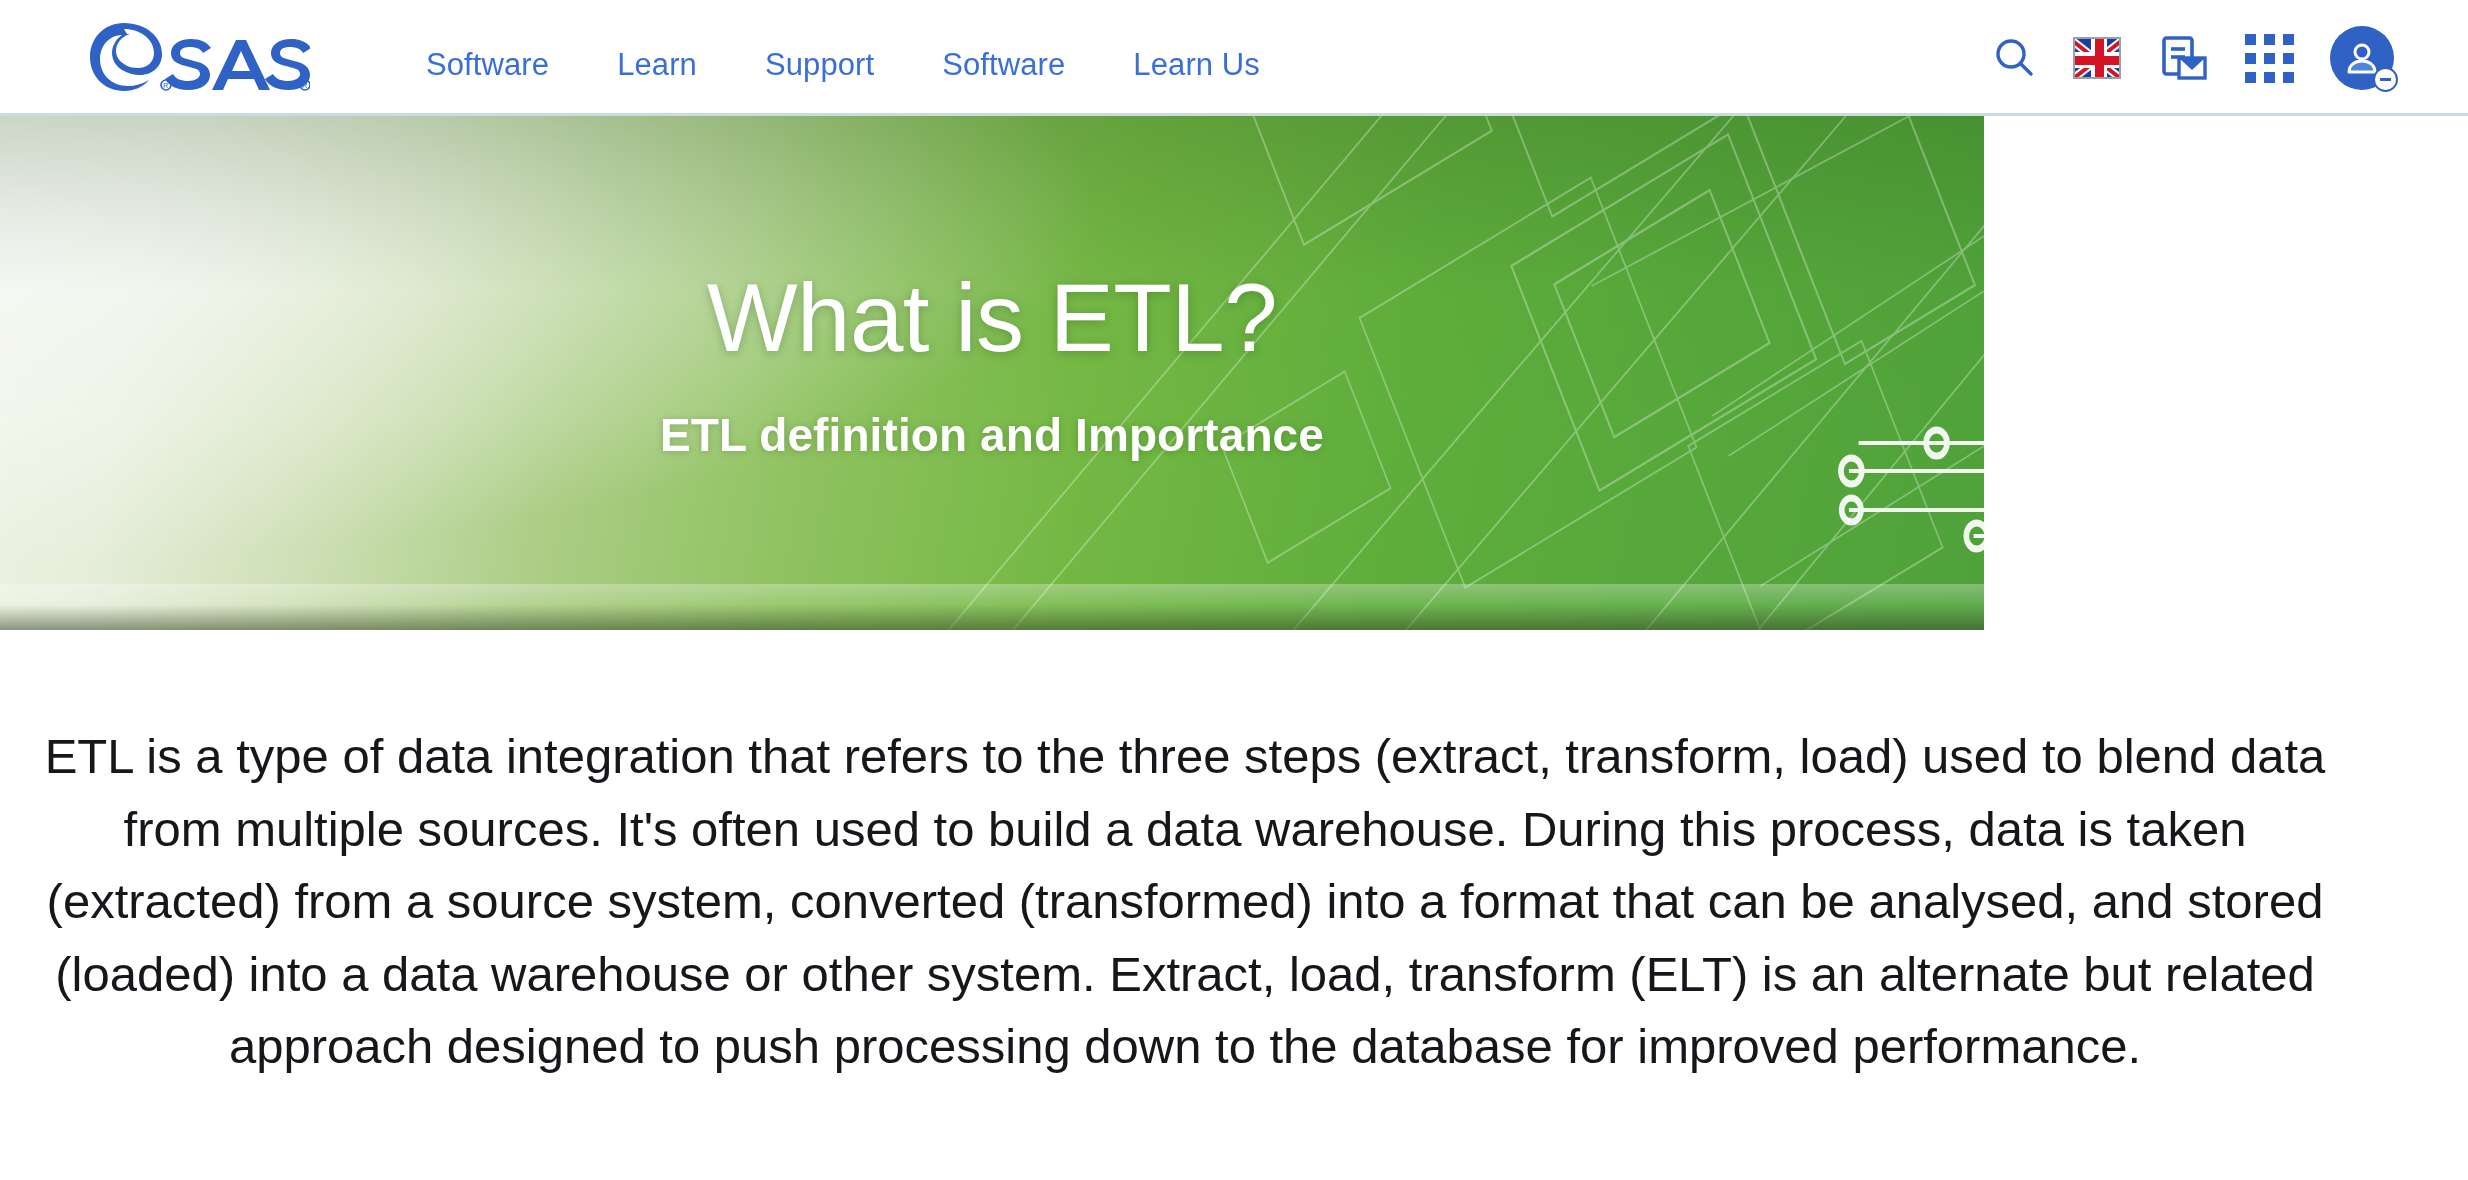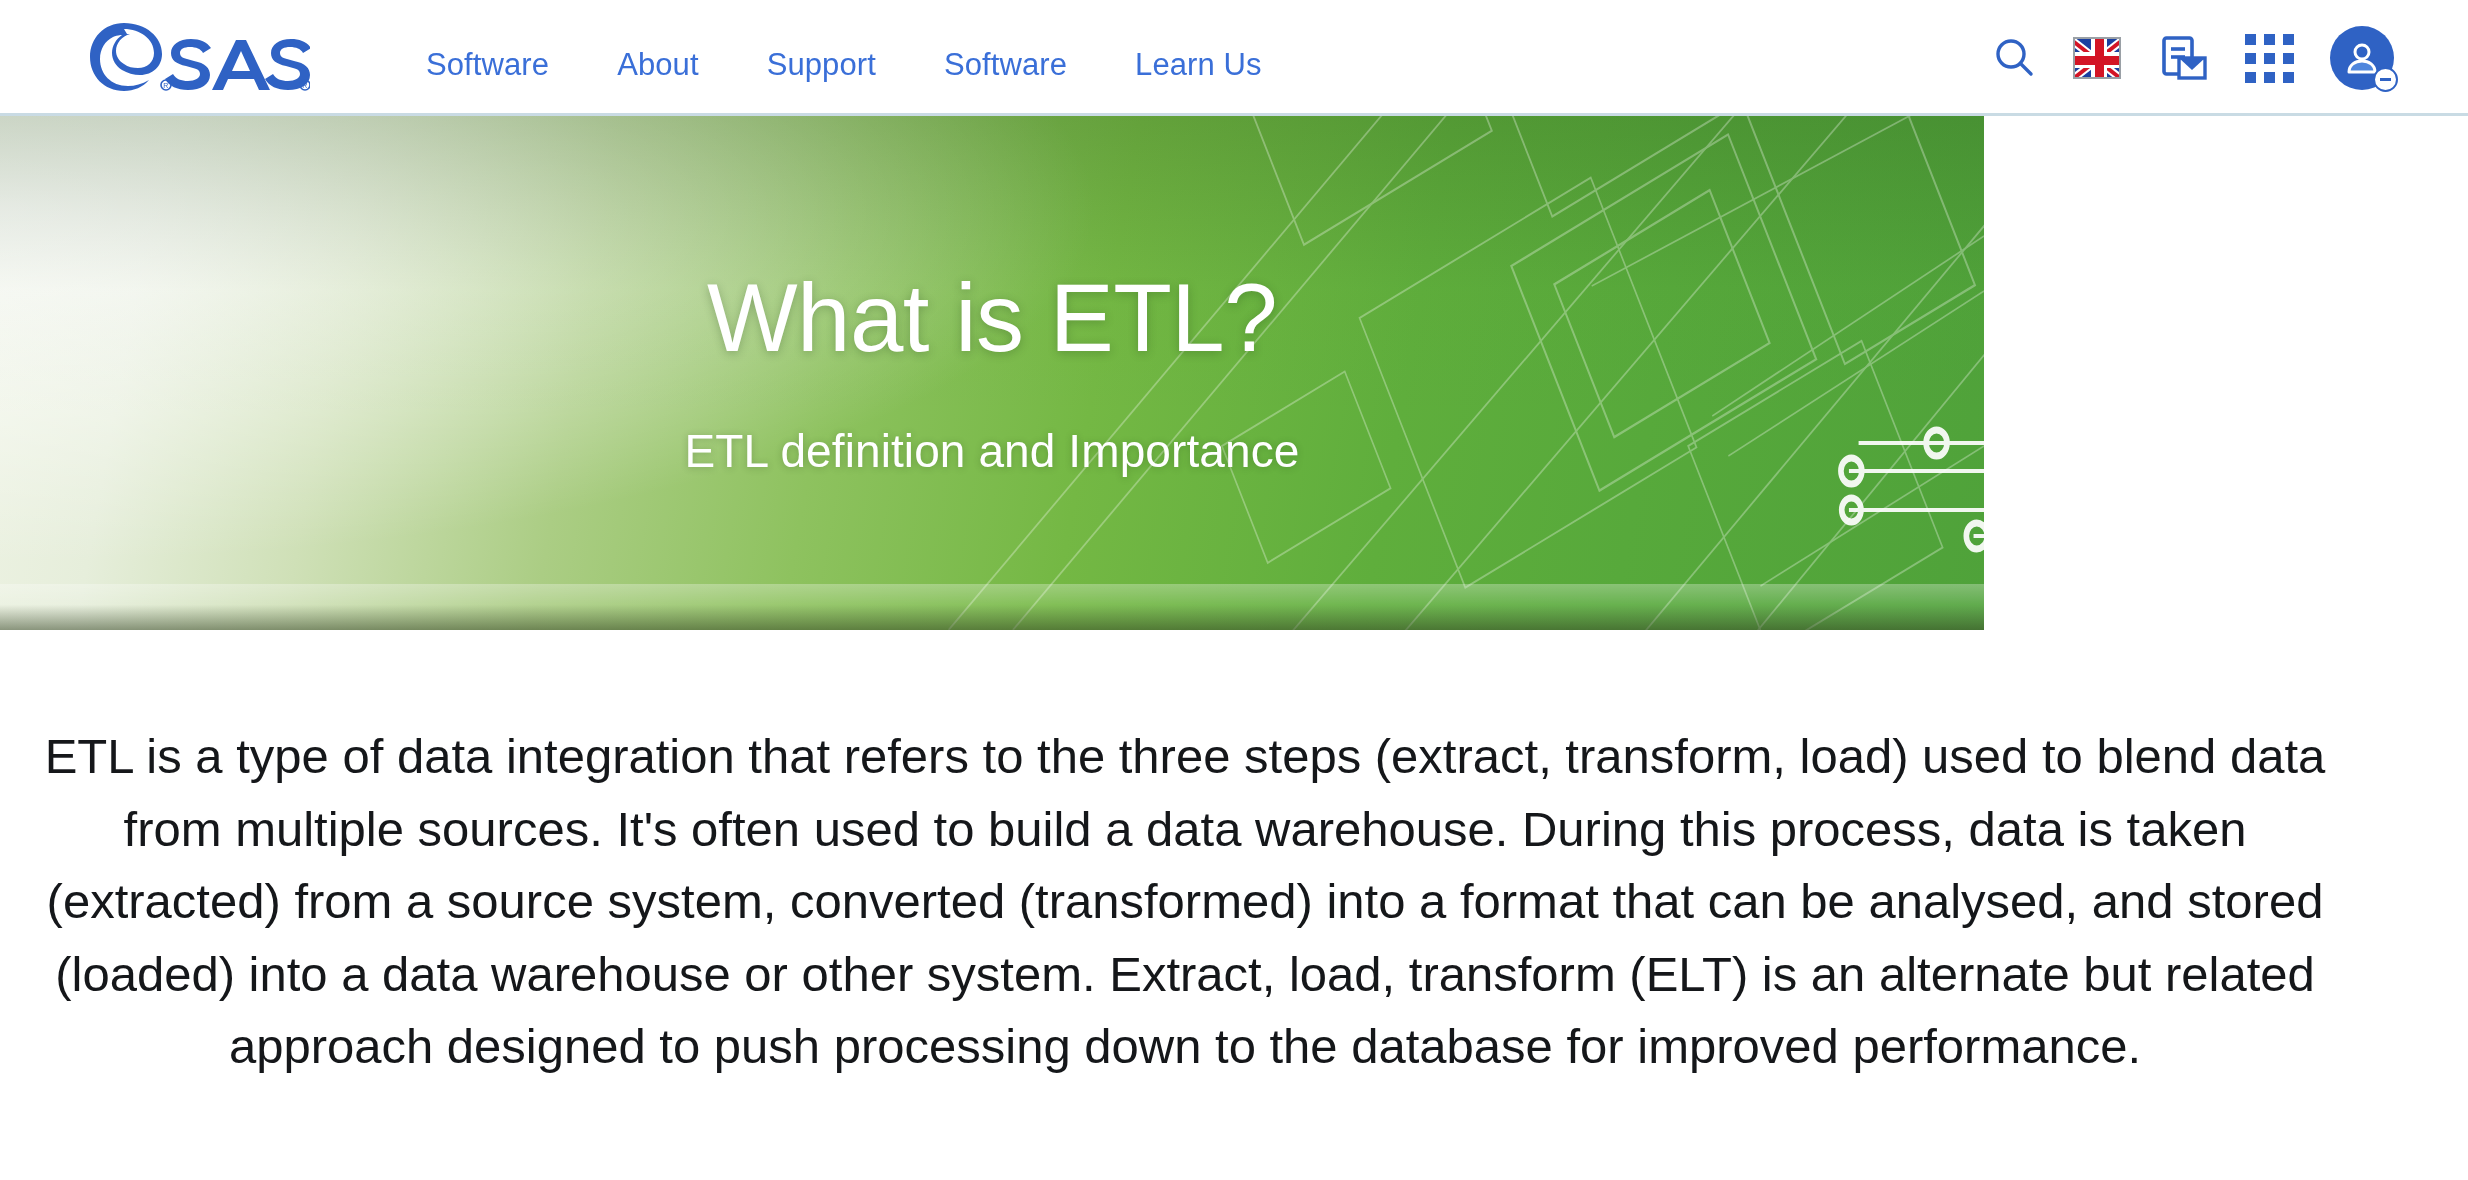--- a/index.html
+++ b/index.html
@@ -155,22 +155,22 @@
     color: #ffffff;
     font-size: 96px;
     font-weight: 300;
     line-height: 1.0;
     letter-spacing: -0.5px;
     text-shadow: 0 2px 10px rgba(30,60,20,0.28);
   }
   .hero-sub {
     color: #ffffff;
     font-size: 46px;
-    font-weight: 400;
-    margin-top: 58px;
+    font-weight: 700;
+    margin-top: 42px;
     letter-spacing: 0.1px;
     text-shadow: 0 1px 7px rgba(30,60,20,0.25);
   }
 
   
   .content {
     width: 2196px;
     padding: 90px 0 0 0;
     background: #ffffff;
   }
@@ -211,21 +211,21 @@
         <circle cx="80" cy="66" r="5" fill="none" stroke="#2f62c4" stroke-width="1.6"></circle>
         <text x="77.3" y="69" font-size="7" font-family="'Liberation Sans',sans-serif" fill="#2f62c4">R</text>
         <circle cx="219" cy="66" r="5" fill="none" stroke="#2f62c4" stroke-width="1.6"></circle>
         <text x="216.3" y="69" font-size="7" font-family="'Liberation Sans',sans-serif" fill="#2f62c4">R</text>
       </g>
     </svg>
   </div>
 
   <nav class="main-nav">
     <a class="nav-link" href="#">Software</a>
-    <a class="nav-link" href="#">About</a>
+    <a class="nav-link" href="#">Learn</a>
     <a class="nav-link" href="#">Support</a>
     <a class="nav-link" href="#">Software</a>
     <a class="nav-link" href="#">Learn Us</a>
   </nav>
 
   <div class="header-tools">
 
     <button class="tool-btn" title="Search">
       <svg width="46" height="46" viewBox="0 0 46 46">
         <circle cx="20" cy="19" r="13" fill="none" stroke="#2f62c4" stroke-width="3.4"></circle>

